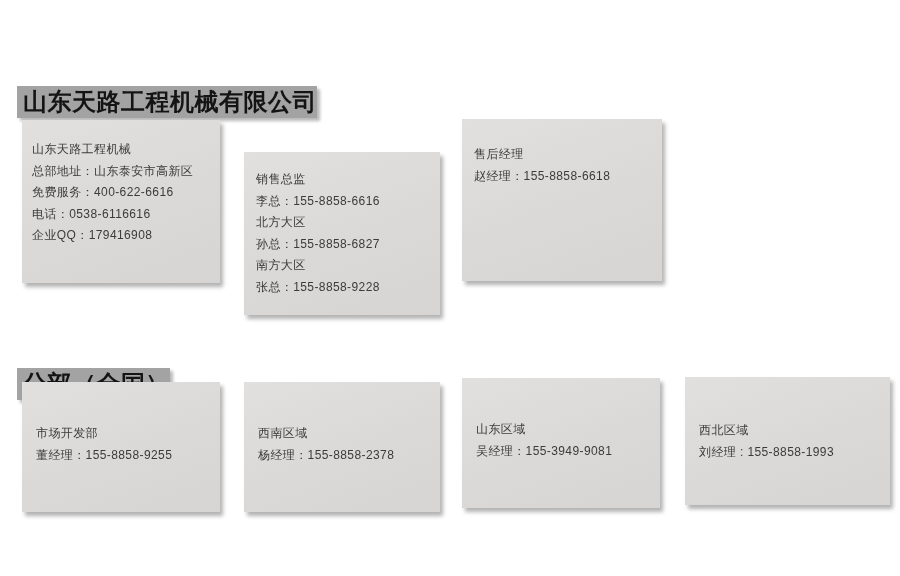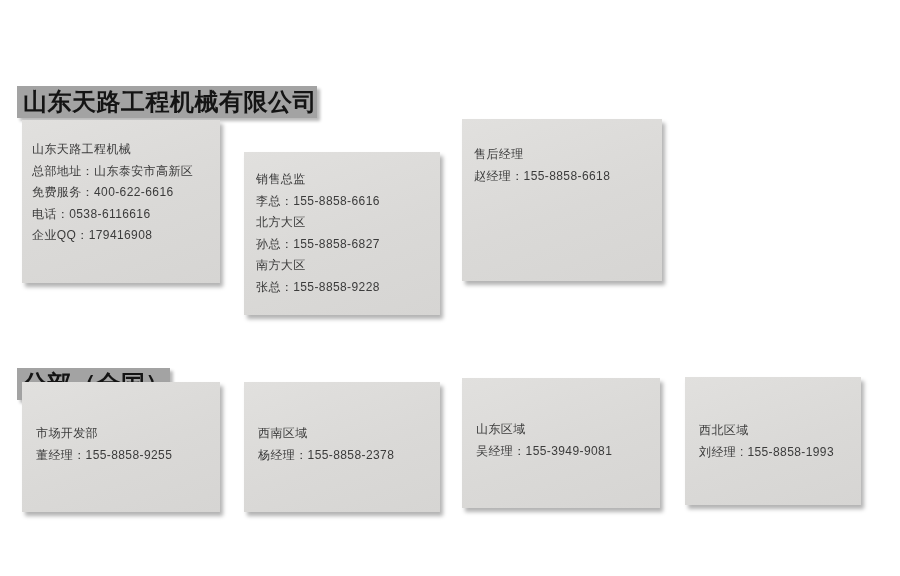--- a/index.html
+++ b/index.html
@@ -45,21 +45,21 @@
   .row1 .line { line-height: 21.5px; }
   .row2 .line { line-height: 22px; }
 
   #card-hq        { left: 22px;  top: 120px; width: 198px; height: 163px; padding: 19px 4px 0 10px; }
   #card-sales     { left: 244px; top: 120px; width: 196px; height: 163px; padding: 17px 4px 0 12px; margin-top: 32px; }
   #card-aftersale { left: 462px; top: 119px; width: 200px; height: 162px; padding: 25px 4px 0 12px; }
 
   #card-market    { left: 22px;  top: 382px; width: 198px; height: 130px; padding: 40px 4px 0 14px; }
   #card-southwest { left: 244px; top: 382px; width: 196px; height: 130px; padding: 40px 4px 12px 14px; }
   #card-shandong  { left: 462px; top: 378px; width: 198px; height: 130px; padding: 40px 4px 0 14px; }
-  #card-northwest { left: 685px; top: 377px; width: 176px; height: 128px; padding: 42px 4px 8px 14px; }
+  #card-northwest { left: 685px; top: 377px; width: 205px; height: 128px; padding: 42px 4px 8px 14px; }
 </style>
 </head>
 <body>
 
 <h1 id="title-company" class="section-title">山东天路工程机械有限公司</h1>
 
 <div id="card-hq" class="card row1">
   <div class="line">山东天路工程机械</div>
   <div class="line">总部地址：山东泰安市高新区</div>
   <div class="line">免费服务：400-622-6616</div>

